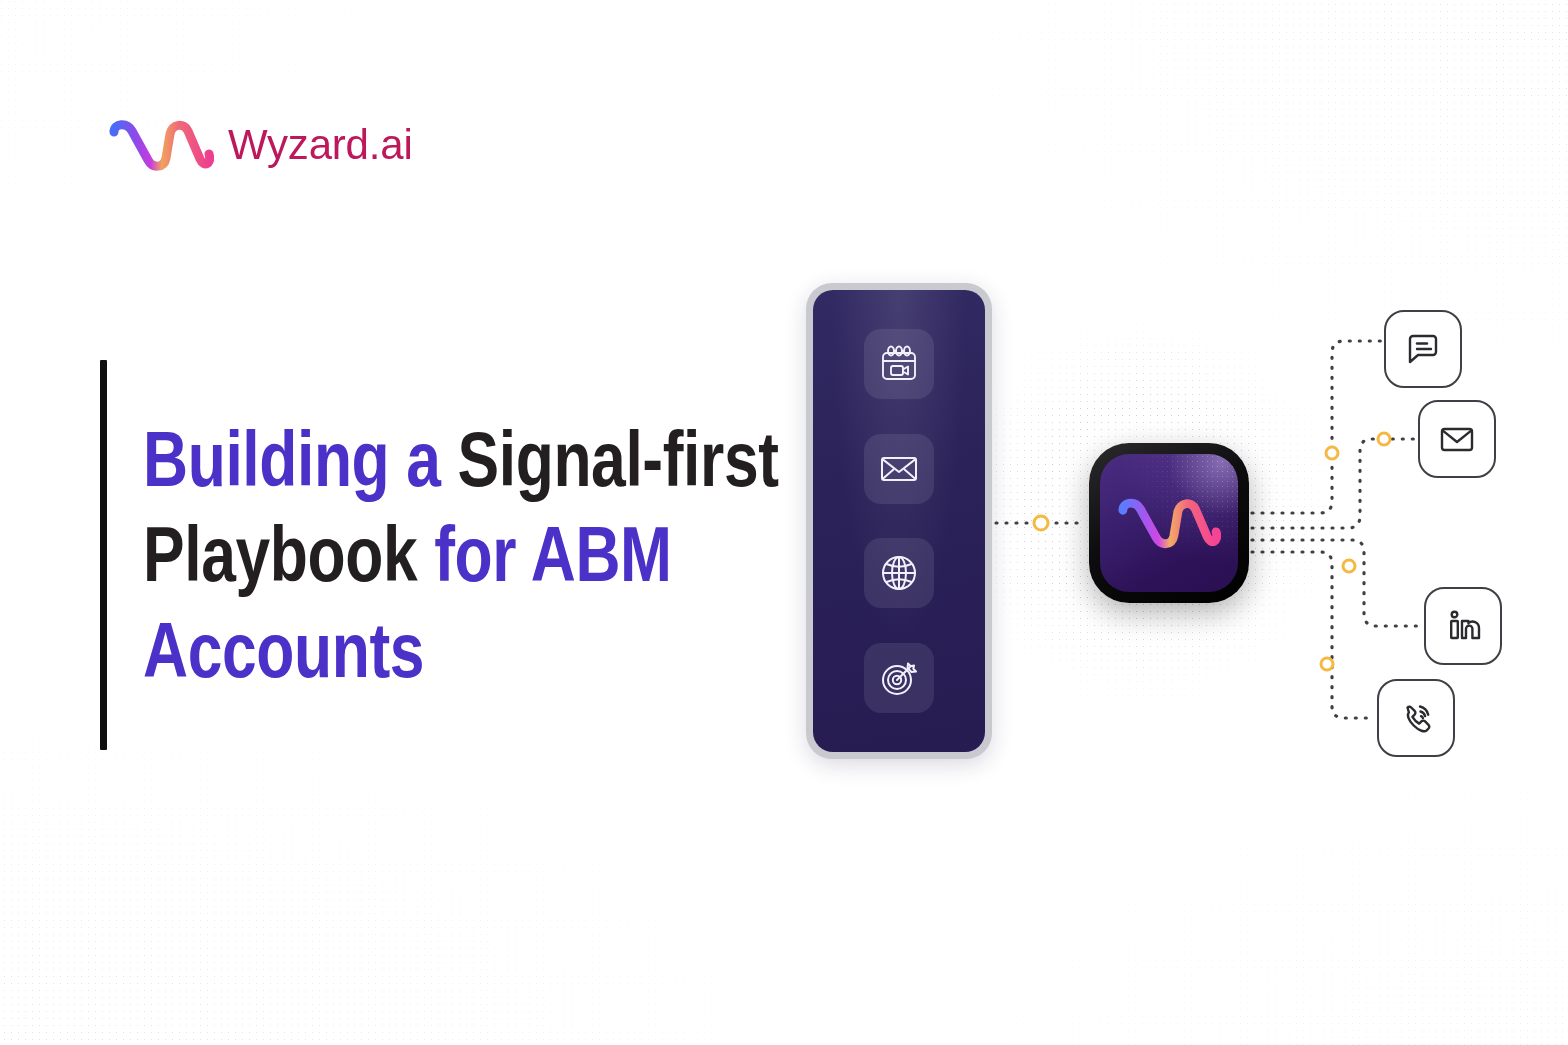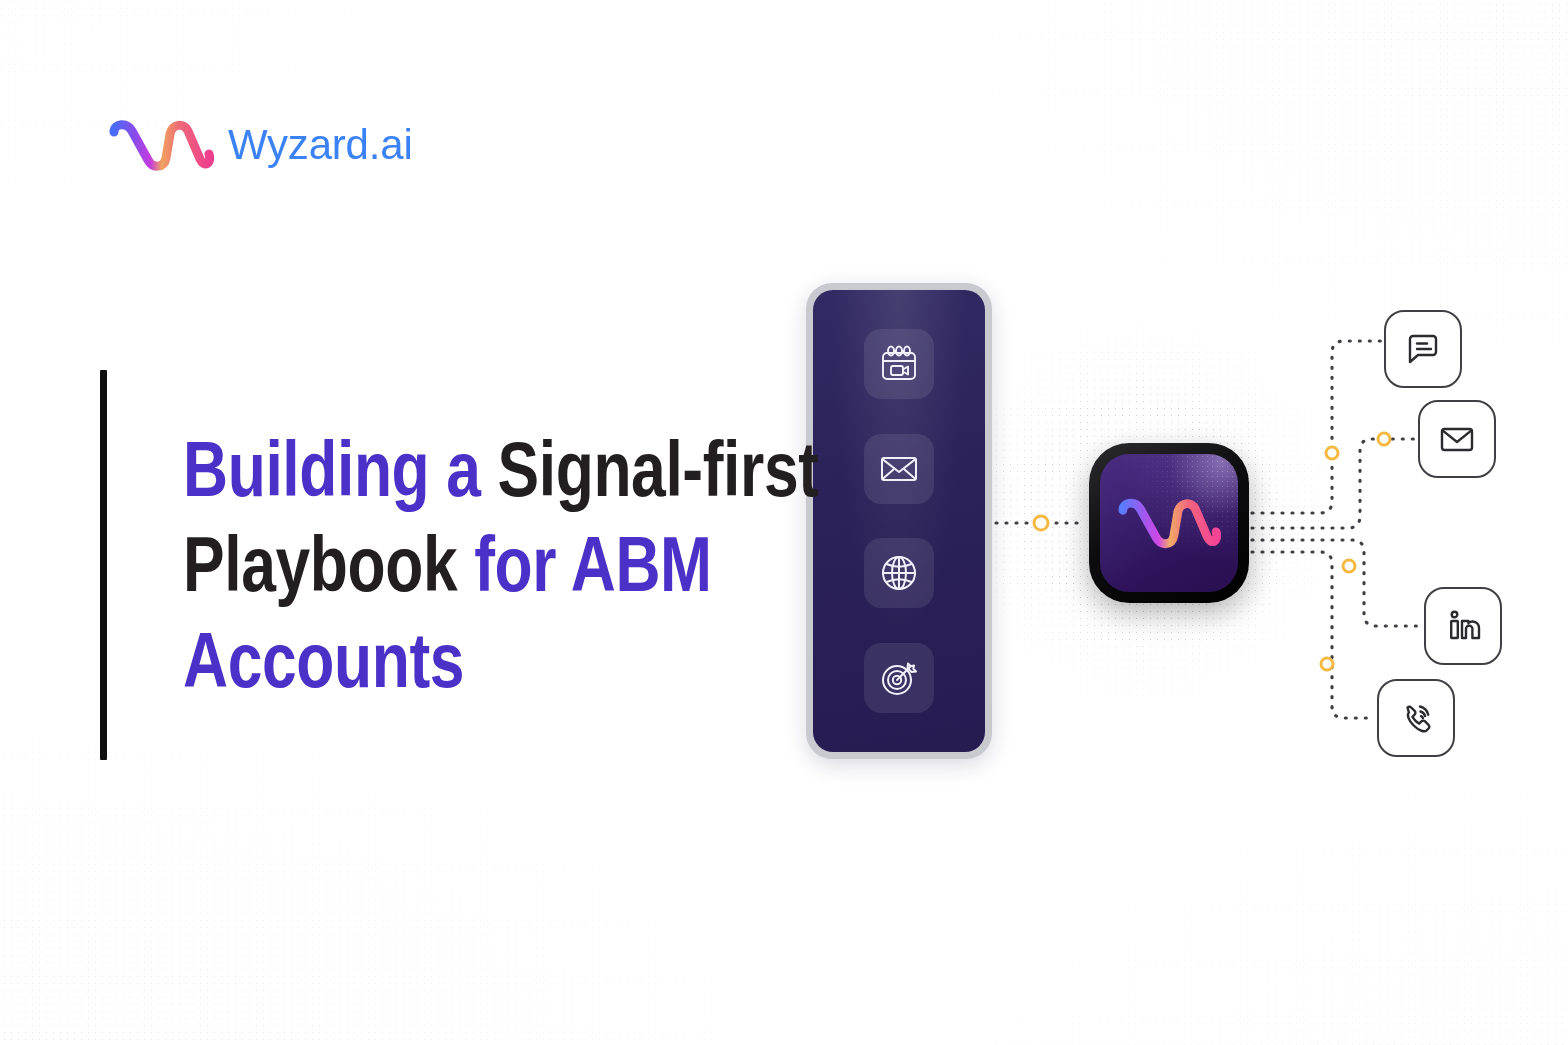--- a/index.html
+++ b/index.html
@@ -66,35 +66,34 @@
     left: 108px;
     display: flex;
     align-items: center;
     gap: 14px;
     z-index: 5;
   }
   .logo-mark { width: 106px; height: 62px; display: block; }
   .logo-text {
     font-size: 42px;
     font-weight: 500;
-    color: #3b82f6;
+    color: #be185d;
     letter-spacing: -0.2px;
     line-height: 1;
     white-space: nowrap;
   }
 
   
   .headline-wrap {
     position: absolute;
-    top: 370px;
+    top: 360px;
     left: 100px;
     display: flex;
     align-items: stretch;
     z-index: 5;
-    gap: 40px;
   }
   .accent-bar {
     width: 7px;
     background: #0f0f0f;
     flex: 0 0 7px;
     border-radius: 1px;
   }
   .headline {
     margin-left: 36px;
     font-size: 78px;

